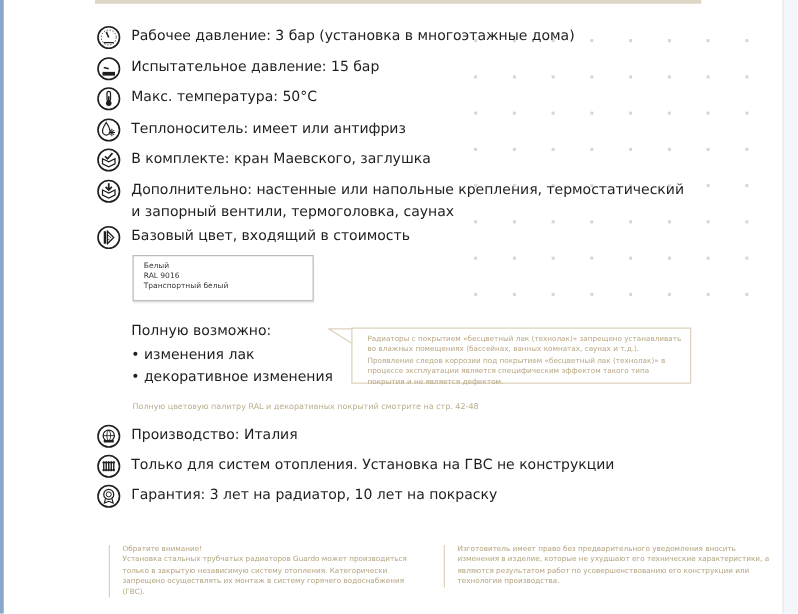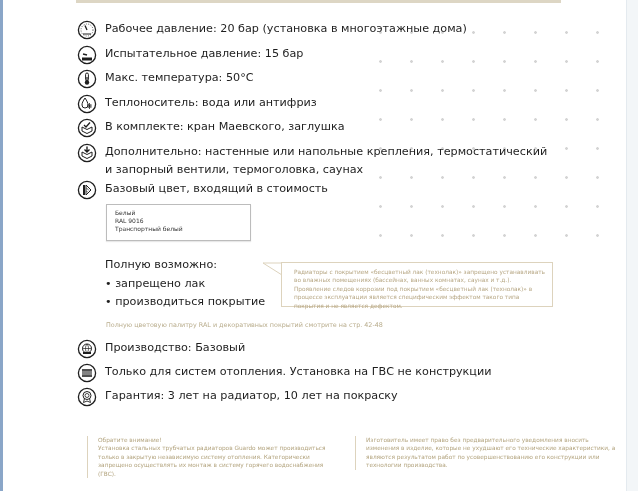--- a/index.html
+++ b/index.html
@@ -47,21 +47,21 @@
 
 <div class="feature" style="top:20px">
   <span class="icon">
     <svg viewBox="0 0 20 20">
         <circle cx="10" cy="10" r="8.6" fill="none" stroke="#1e1e1e" stroke-width="1.3"></circle>
         <circle cx="10" cy="10" r="6" fill="none" stroke="#1e1e1e" stroke-width="0.7" stroke-dasharray="1 1.4"></circle>
         <line x1="10" y1="10" x2="8" y2="5.5" stroke="#1e1e1e" stroke-width="1.3"></line>
         <line x1="6" y1="14" x2="14" y2="14" stroke="#1e1e1e" stroke-width="1"></line>
       </svg>
   </span>
-  <span class="text">Рабочее давление: 20 бар (установка в многоэтажные дома)</span>
+  <span class="text">Рабочее давление: 3 бар (установка в многоэтажные дома)</span>
 </div>
 
 <div class="feature" style="top:45px">
   <span class="icon">
     <svg viewBox="0 0 20 20">
         <circle cx="10" cy="10" r="8.6" fill="none" stroke="#1e1e1e" stroke-width="1.3"></circle>
         <line x1="10" y1="10" x2="6" y2="9" stroke="#1e1e1e" stroke-width="1.3"></line>
         <rect x="5" y="12.5" width="10" height="3" fill="#1e1e1e"></rect>
       </svg>
   </span>
@@ -81,21 +81,21 @@
 </div>
 
 <div class="feature" style="top:94px">
   <span class="icon">
     <svg viewBox="0 0 20 20">
         <circle cx="10" cy="10" r="8.6" fill="none" stroke="#1e1e1e" stroke-width="1.3"></circle>
         <path d="M8 4 C6 7 5 9 5 11 a3 3 0 0 0 6 0 C11 9 10 7 8 4Z" fill="none" stroke="#1e1e1e" stroke-width="1"></path>
         <path d="M12.5 9 l0 6 M10 12 l5 0 M10.8 10 l3.5 4 M14.3 10 l-3.5 4" stroke="#1e1e1e" stroke-width="0.8"></path>
       </svg>
   </span>
-  <span class="text">Теплоноситель: вода или антифриз</span>
+  <span class="text">Теплоноситель: имеет или антифриз</span>
 </div>
 
 <div class="feature" style="top:118px">
   <span class="icon">
     <svg viewBox="0 0 20 20">
         <circle cx="10" cy="10" r="8.6" fill="none" stroke="#1e1e1e" stroke-width="1.3"></circle>
         <path d="M5 9 L10 11.5 L15 9 L15 13 L10 15.5 L5 13 Z" fill="none" stroke="#1e1e1e" stroke-width="1"></path>
         <path d="M7 7 L9 9 L13 4.5" fill="none" stroke="#1e1e1e" stroke-width="1.3"></path>
       </svg>
   </span>
@@ -129,43 +129,43 @@
 </div>
 
 <div class="swatch">
   <div>Белый</div>
   <div>RAL 9016</div>
   <div>Транспортный белый</div>
 </div>
 
 <div class="also">
   <div>Полную возможно:</div>
-  <div class="bullet">запрещено лак</div>
-  <div class="bullet">производиться покрытие</div>
+  <div class="bullet">изменения лак</div>
+  <div class="bullet">декоративное изменения</div>
 </div>
 
 <svg class="callout-tail" viewBox="0 0 22 14">
   <polyline points="20,1 1,1 20,13" fill="#ffffff" stroke="#ddd3bd" stroke-width="1"></polyline>
 </svg>
 <div class="callout">
   <span>Радиаторы с покрытием «бесцветный лак (технолак)» запрещено устанавливать во влажных помещениях (бассейнах, ванных комнатах, саунах и т.д.). Проявление следов коррозии под покрытием «бесцветный лак (технолак)» в процессе эксплуатации является специфическим эффектом такого типа покрытия и не является дефектом.</span>
 </div>
 
 <div class="palette-note">Полную цветовую палитру RAL и декоративных покрытий смотрите на стр. 42-48</div>
 
 <div class="feature" style="top:339px">
   <span class="icon">
     <svg viewBox="0 0 20 20">
         <circle cx="10" cy="10" r="8.6" fill="none" stroke="#1e1e1e" stroke-width="1.3"></circle>
         <circle cx="10" cy="9.5" r="4.5" fill="none" stroke="#1e1e1e" stroke-width="1"></circle>
         <path d="M5.5 9.5 L14.5 9.5 M10 5 C8 7 8 12 10 14 M10 5 C12 7 12 12 10 14" fill="none" stroke="#1e1e1e" stroke-width="0.7"></path>
         <rect x="6" y="13" width="8" height="2" fill="#1e1e1e"></rect>
       </svg>
   </span>
-  <span class="text">Производство: Базовый</span>
+  <span class="text">Производство: Италия</span>
 </div>
 
 <div class="feature" style="top:363px">
   <span class="icon">
     <svg viewBox="0 0 20 20">
         <circle cx="10" cy="10" r="8.6" fill="none" stroke="#1e1e1e" stroke-width="1.3"></circle>
         <path d="M6 6 L6 14 M8 6 L8 14 M10 6 L10 14 M12 6 L12 14 M14 6 L14 14 M5 7 L15 7 M5 13 L15 13" stroke="#1e1e1e" stroke-width="1.1"></path>
       </svg>
   </span>
   <span class="text">Только для систем отопления. Установка на ГВС не конструкции</span>

